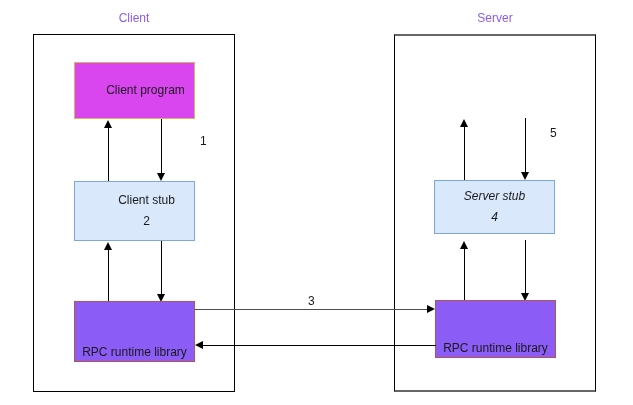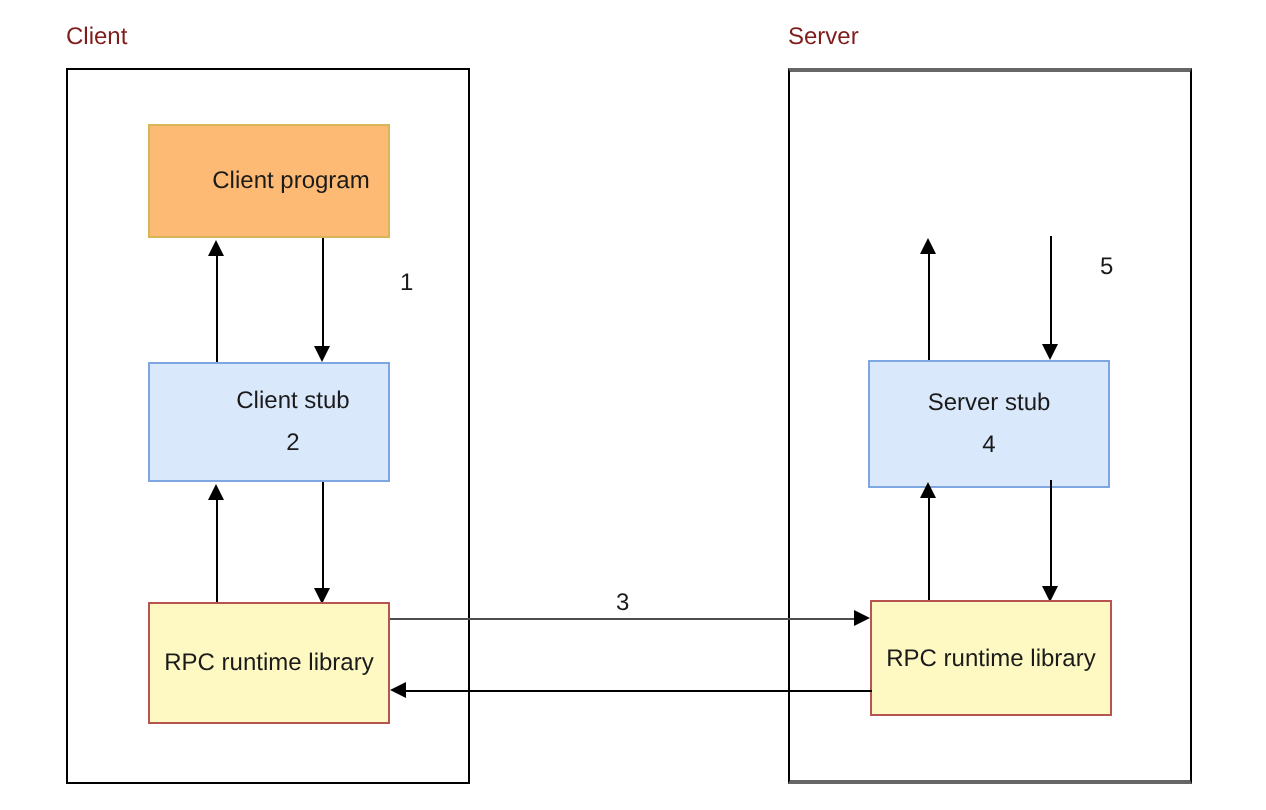--- a/index.html
+++ b/index.html
@@ -15,21 +15,22 @@
     width: 633px;
     height: 405px;
     background: #ffffff;
     overflow: hidden;
   }
   .abs { position: absolute; }
 
   
   .group-title {
     font-size: 12px;
-    color: #7f1d1d;
+    color: #8b5cf6;
+    text-align: center;
     line-height: 16px;
     white-space: nowrap;
   }
 
   
   .group-box {
     background: transparent;
     box-sizing: border-box;
   }
   .group-box.client {
@@ -47,31 +48,32 @@
     display: flex;
     flex-direction: column;
     align-items: center;
     justify-content: center;
     font-size: 12px;
     color: #1a1a1a;
     line-height: 17px;
     text-align: center;
   }
   .node.program {
-    background: #fdba74;
+    background: #d946ef;
     border: 1px solid #d6b656;
     padding-left: 22px;
   }
   .node.stub {
     background: #dae8fc;
     border: 1px solid #7ea6e0;
   }
   .node.runtime {
-    background: #fef9c3;
+    background: #8b5cf6;
     border: 1px solid #b85450;
+    justify-content: flex-end;
   }
   .node .sub {
     margin-top: 4px;
   }
 
   
   .vline {
     background: #000000;
     width: 1.2px;
   }
@@ -158,21 +160,21 @@
 
 
   <div class="abs vline" style="left:464px; top:126px; height:54px;"></div>
   <div class="abs arrow-up" style="left:460px; top:119px;"></div>
 
   <div class="abs vline" style="left:525px; top:118px; height:55px;"></div>
   <div class="abs arrow-down" style="left:521px; top:172px;"></div>
 
   <div class="abs step-label" style="left:550px; top:126px;">5</div>
 
-  <div class="abs node stub" style="left:434px; top:180px; width:121px; height:64px;">
+  <div class="abs node stub" style="left:434px; top:180px; width:121px; height:54px;font-style:italic;">
     <div>Server stub</div>
     <div class="sub">4</div>
   </div>
 
   <div class="abs vline" style="left:464px; top:248px; height:53px;"></div>
   <div class="abs arrow-up" style="left:460px; top:241px;"></div>
 
   <div class="abs vline" style="left:525px; top:240px; height:54px;"></div>
   <div class="abs arrow-down" style="left:521px; top:293px;"></div>
 

